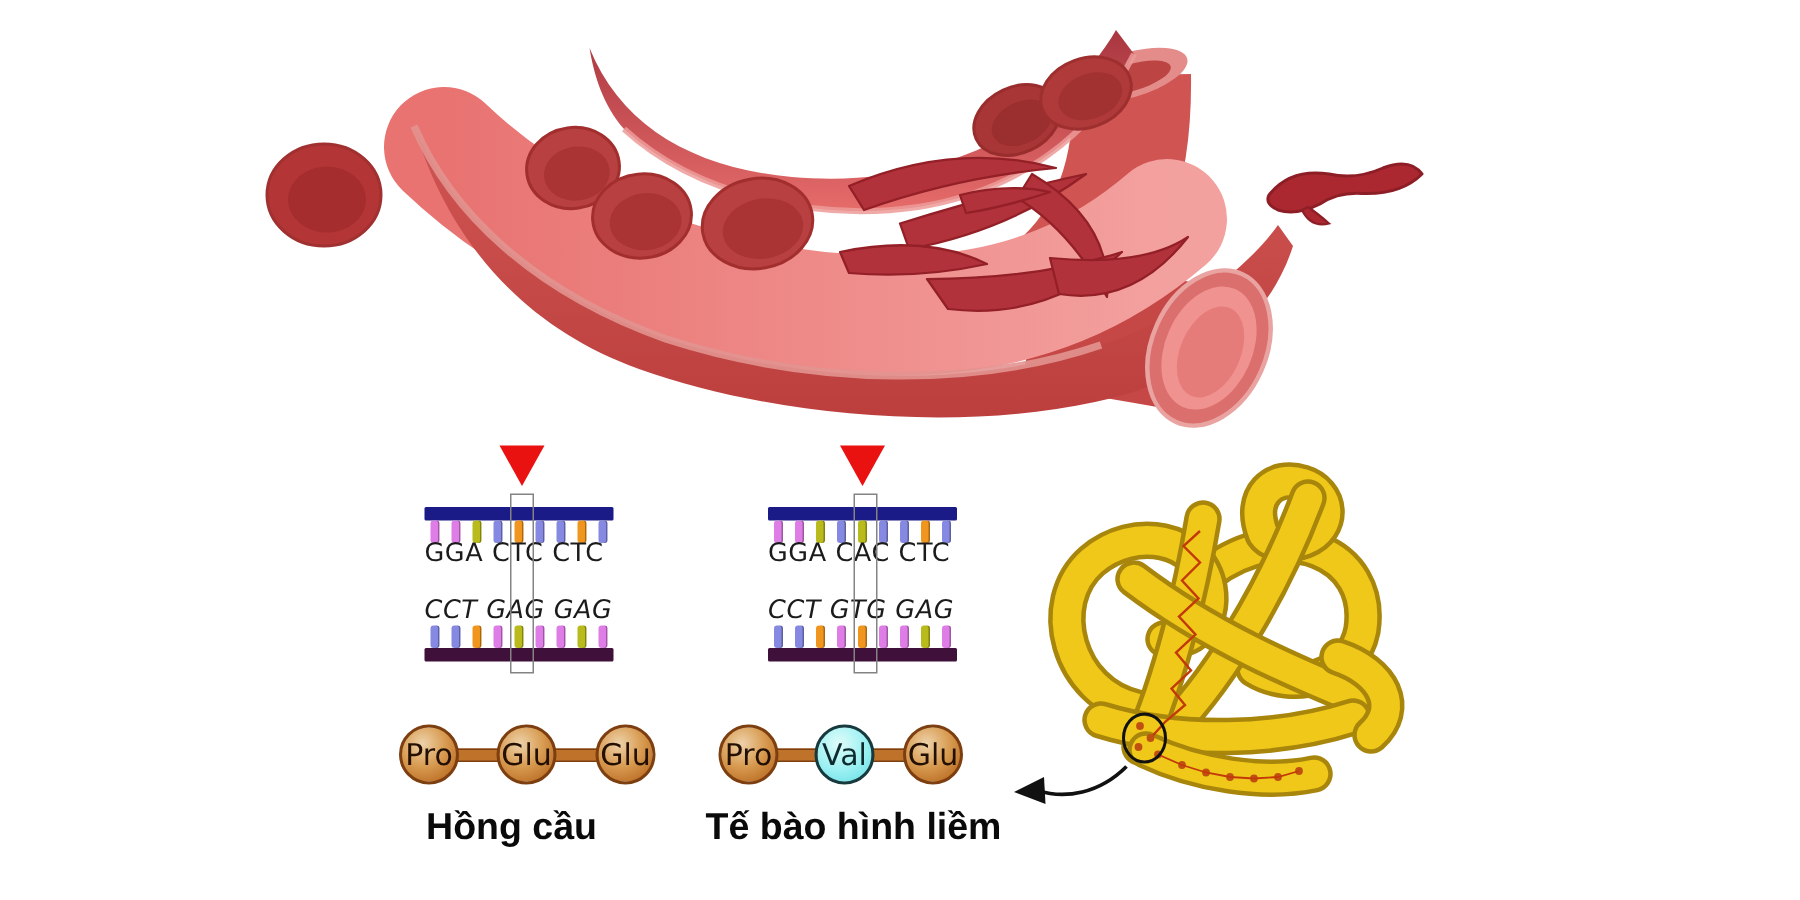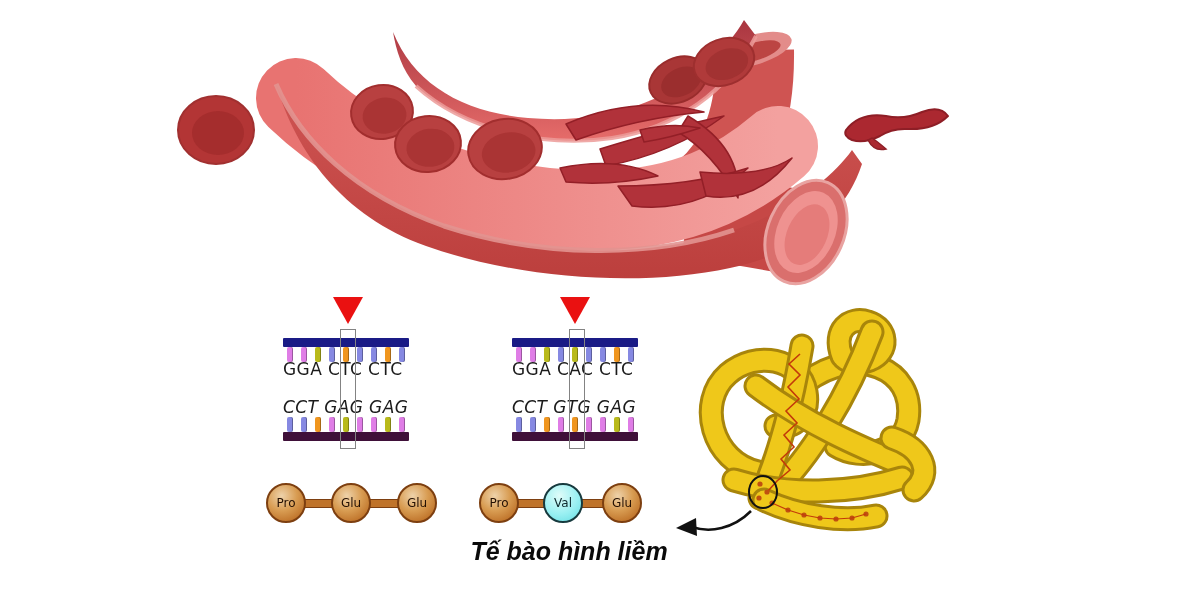--- a/index.html
+++ b/index.html
@@ -36,29 +36,29 @@
 
   
   .chain{position:absolute;height:42px;z-index:3;}
   .chain-normal{left:266px;top:483px;width:172px;}
   .chain-sickle{left:479px;top:483px;width:164px;}
   .link{position:absolute;top:16px;height:9px;background:#bf732a;
         border:1px solid #7d3f10;box-sizing:border-box;z-index:1;}
   .residue{position:absolute;top:0;width:40px;height:40px;border-radius:50%;
            box-sizing:border-box;border:2px solid #7d3f10;z-index:2;
            display:flex;align-items:center;justify-content:center;
-           font-family:"DejaVu Sans",sans-serif;font-size:12px;color:#241003;
+           font-family:"DejaVu Sans",sans-serif;font-size:20px;color:#241003;
            background:radial-gradient(circle at 38% 30%,#eed2aa 0%,#d89c52 45%,#bf732a 80%,#b2661f 100%);}
   .residue.mutated{border-color:#173a3e;color:#0e2a2e;
            background:radial-gradient(circle at 40% 30%,#dffcf9 0%,#9af0f2 55%,#63dce2 100%);}
 
   .cell-label{position:absolute;z-index:3;font-weight:700;font-size:25px;color:#0a0a0a;
               text-align:center;white-space:nowrap;}
   .label-normal{left:256px;top:537px;width:170px;}
-  .label-sickle{left:454px;top:537px;width:230px;font-style:italic;}
+  .label-sickle{left:454px;top:537px;width:230px;}
 
   
   .caption{position:absolute;left:822px;top:246px;width:262px;z-index:3;
            text-align:center;font-weight:700;font-size:19px;line-height:1.5;color:#0d0d0d;}
 
   
   .tube-o{fill:none;stroke:#a8850b;stroke-width:25;stroke-linecap:round;}
   .tube-i{fill:none;stroke:#efc81a;stroke-width:19;stroke-linecap:round;}
   .sickle{fill:#b1323a;stroke:#931f27;stroke-width:1.5;stroke-linejoin:round;}
 </style>
@@ -273,16 +273,17 @@
   </div>
 
   <div class="chain chain-sickle">
     <div class="link" style="left:34px;width:36px;"></div>
     <div class="link" style="left:98px;width:31px;"></div>
     <div class="residue" style="left:0;">Pro</div>
     <div class="residue mutated" style="left:64px;">Val</div>
     <div class="residue" style="left:123px;">Glu</div>
   </div>
 
+  <div class="cell-label label-normal">Hồng cầu</div>
   <div class="cell-label label-sickle">Tế bào hình liềm</div>
 
 
 </div>
 
 </body></html>

